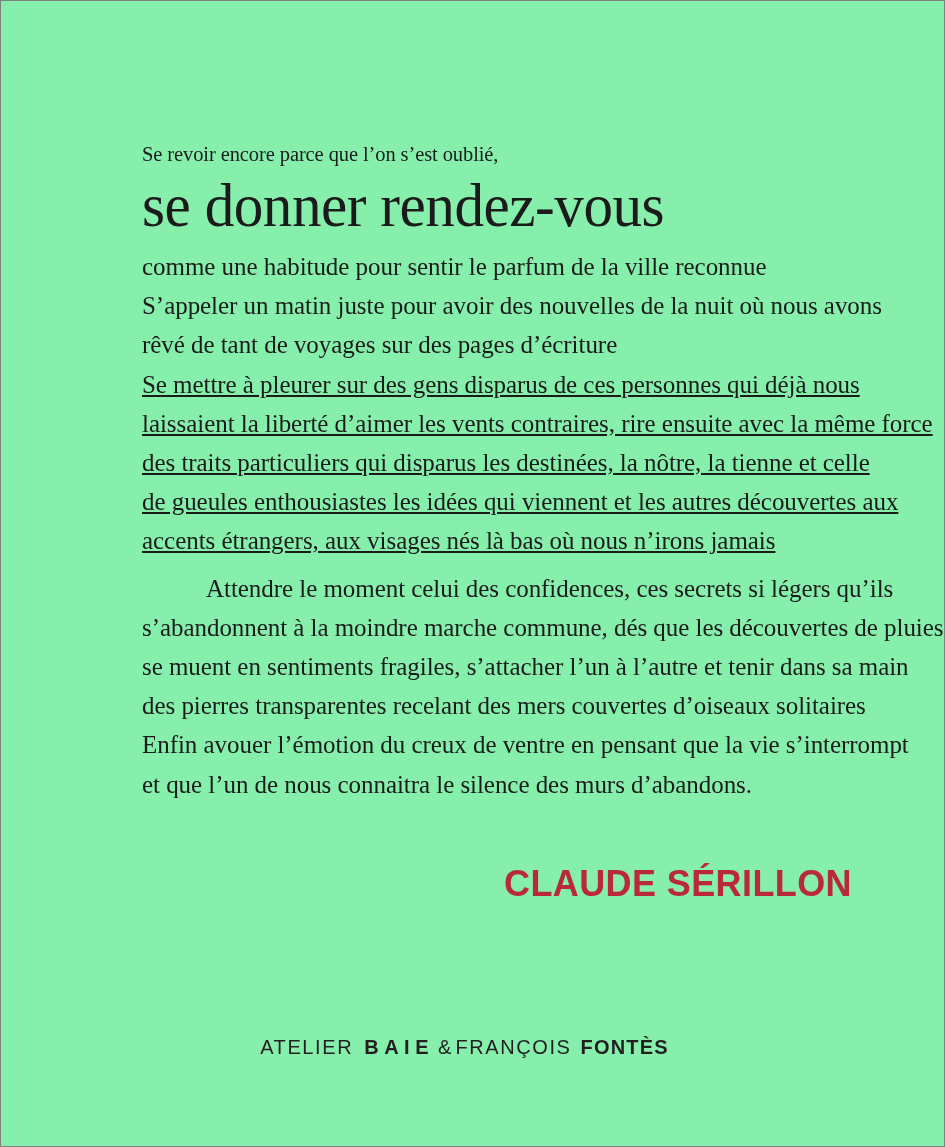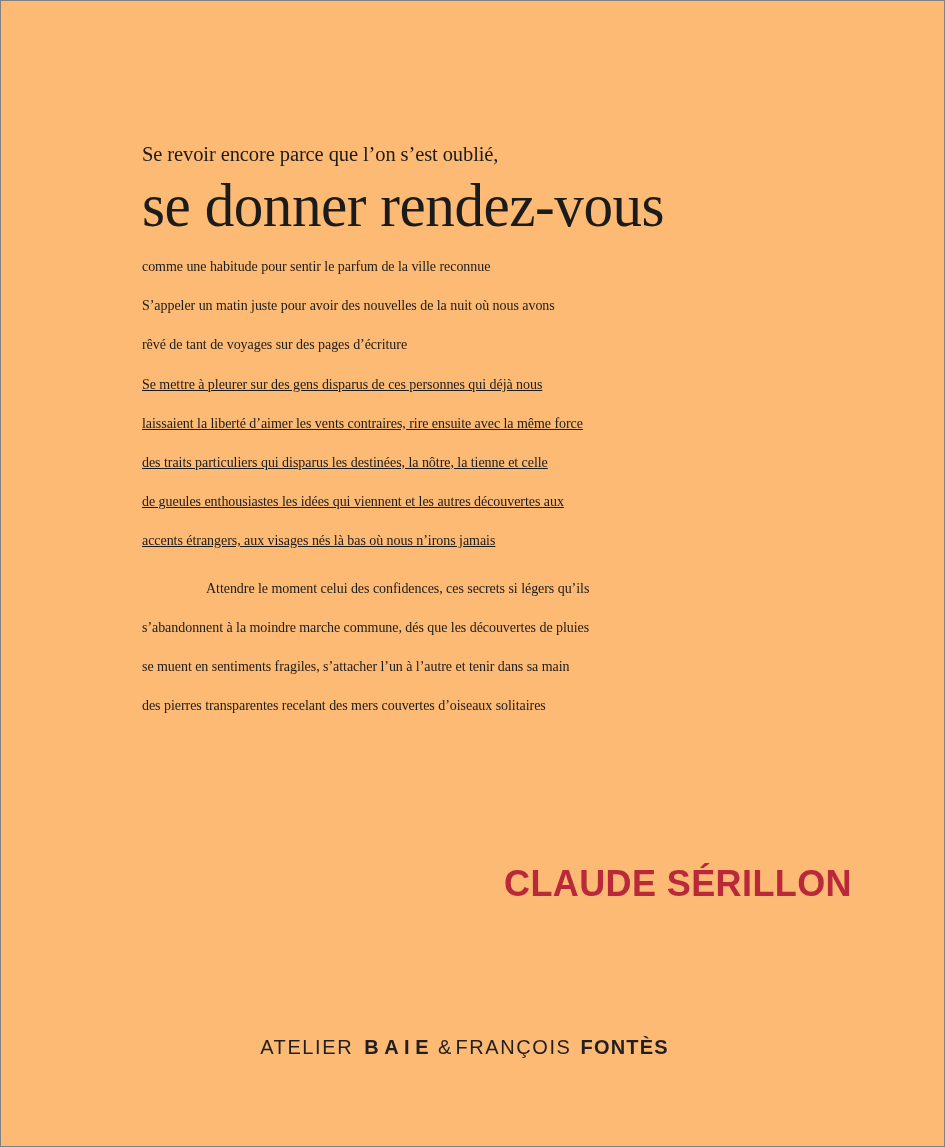--- a/index.html
+++ b/index.html
@@ -9,21 +9,21 @@
   }
   body {
     font-family: "Liberation Serif", "DejaVu Serif", serif;
   }
 
   .page {
     position: relative;
     width: 945px;
     height: 1147px;
     box-sizing: border-box;
-    background: #fdba74;
+    background: #86efac;
     border: 1px solid #808080;
     overflow: hidden;
   }
 
   .poem {
     position: absolute;
     left: 141px;
     top: 138px;
     width: 662px;
   }
@@ -45,21 +45,21 @@
     letter-spacing: -0.5px;
     transform: scaleX(0.97);
     transform-origin: left center;
     white-space: nowrap;
     margin-top: 2px;
     margin-bottom: 2px;
   }
 
   .stanza {
     font-family: "Liberation Serif", "DejaVu Serif", serif;
-    font-size: 14px;
+    font-size: 25px;
     line-height: 39.2px;
     color: #1b1b1b;
     letter-spacing: -0.05px;
   }
 
   .stanza .ln {
     display: block;
     white-space: nowrap;
   }
 
@@ -144,20 +144,24 @@
       <span class="ln">accents étrangers, aux visages nés là bas où nous n’irons jamais</span>
     </div>
 
     <div class="stanza block-d">
       <span class="ln indent">Attendre le moment celui des confidences, ces secrets si légers qu’ils</span>
       <span class="ln">s’abandonnent à la moindre marche commune, dés que les découvertes de pluies</span>
       <span class="ln">se muent en sentiments fragiles, s’attacher l’un à l’autre et tenir dans sa main</span>
       <span class="ln">des pierres transparentes recelant des mers couvertes d’oiseaux solitaires</span>
     </div>
 
+    <div class="stanza block-e">
+      <span class="ln">Enfin avouer l’émotion du creux de ventre en pensant que la vie s’interrompt</span>
+      <span class="ln">et que l’un de nous connaitra le silence des murs d’abandons.</span>
+    </div>
 
   </div>
 
   <div class="author">CLAUDE SÉRILLON</div>
 
   <div class="footer">
     <span class="fl" style="margin-right: 11px;">ATELIER</span><span class="fb-wide">BAIE</span><span class="amp">&amp;</span><span class="fl" style="margin-right: 9px;">FRANÇOIS</span><span class="fb">FONTÈS</span>
   </div>
 
 </div>

